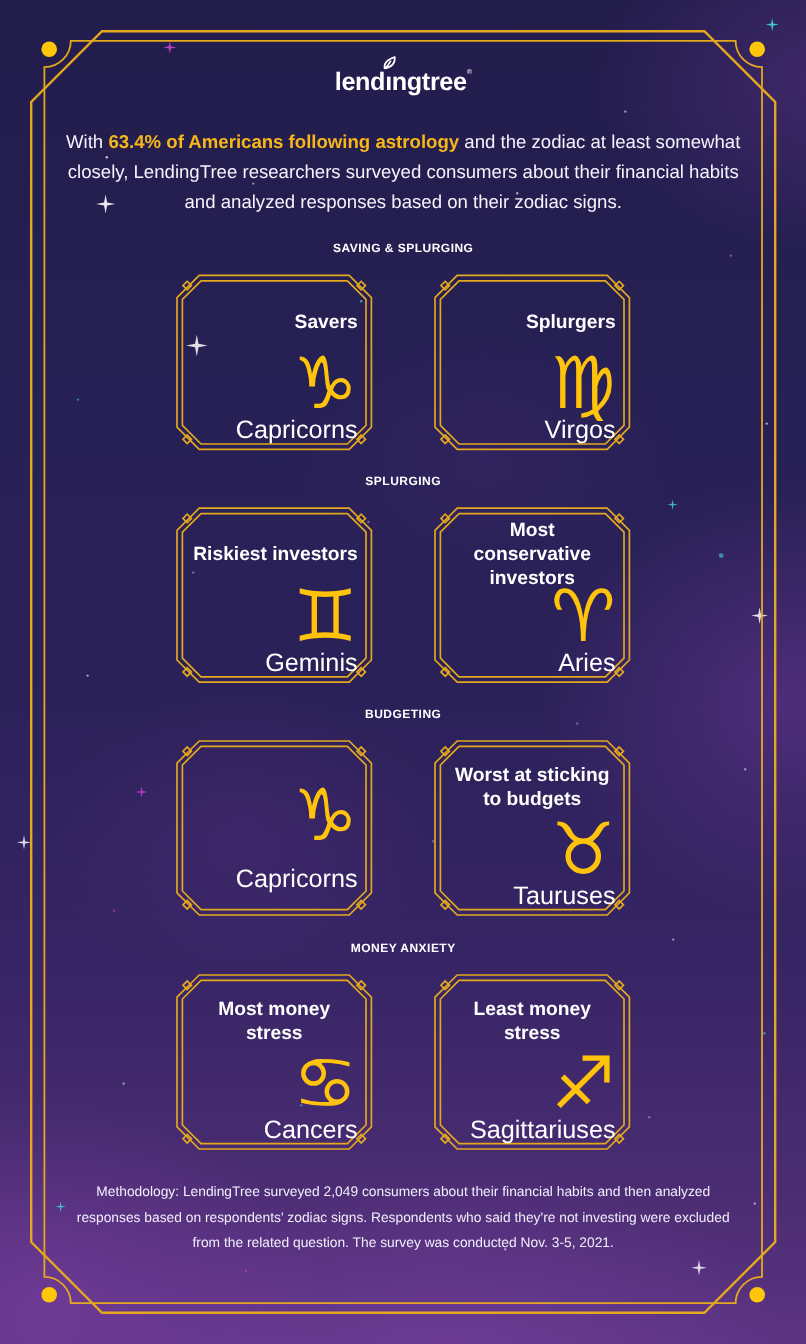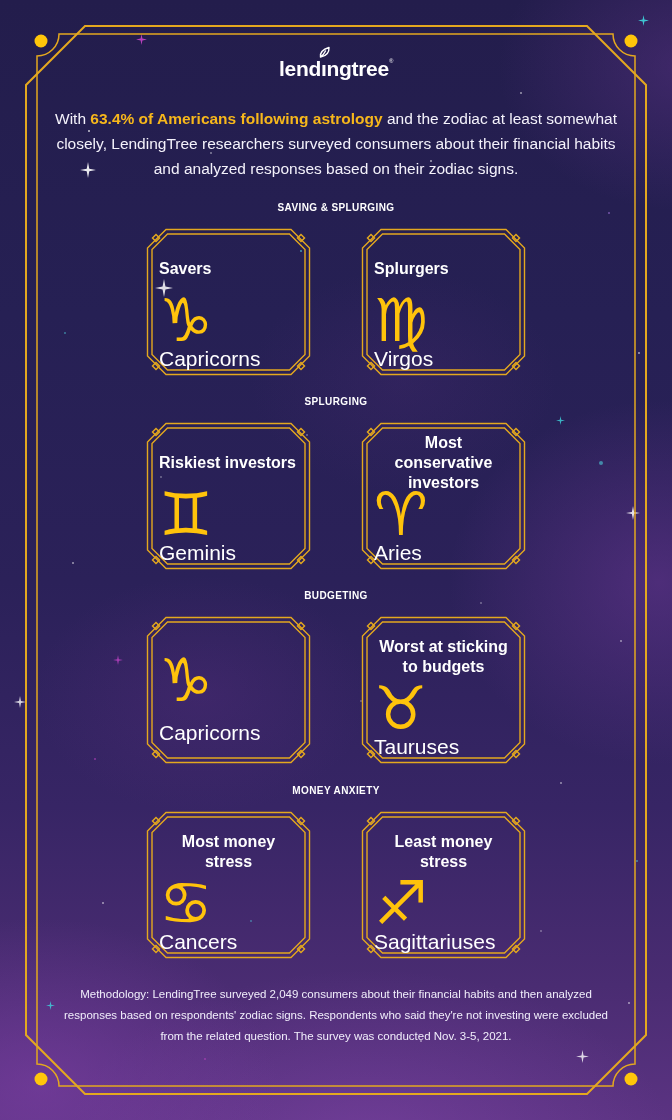--- a/index.html
+++ b/index.html
@@ -54,21 +54,21 @@
   .intro { width:566px; margin:24px auto 0; font-size:15.5px; line-height:25px; color:#f4f2fb; }
   .intro .hl { font-weight:bold;margin-top:13px; }
 
   .section-title { margin-top:18px; font-size:10px; font-weight:bold; letter-spacing:.4px; line-height:16px; }
   .section-title.first { margin-top:19px; }
   .section-title.sp19 { margin-top:19px; }
 
   .card-row { margin-top:12px; display:flex; justify-content:center; gap:50px; }
 
   .card { position:relative; width:165px; height:148px; display:flex; flex-direction:column;
-          align-items:flex-start; padding:20px 13px 22px; }
+          align-items:flex-end; padding:20px 13px 22px; }
   .card-border { position:absolute; inset:0; width:100%; height:100%; }
   .card-label { position:relative; min-height:42px; display:flex; align-items:center; justify-content:center;
                 font-size:16px; font-weight:bold; line-height:20px; }
   .card-symbol { position:relative; flex:1; display:flex; align-items:center; justify-content:center;
                  font-family:"DejaVu Sans",sans-serif; font-weight:bold; font-size:60px; line-height:1; }
   .card-sign { position:relative; font-size:21px; font-weight:normal; line-height:18px; }
 
   .methodology { width:544px; margin:25px auto 0; font-size:11.5px; line-height:21px; color:#f1eefb; }
 </style>
 </head>

